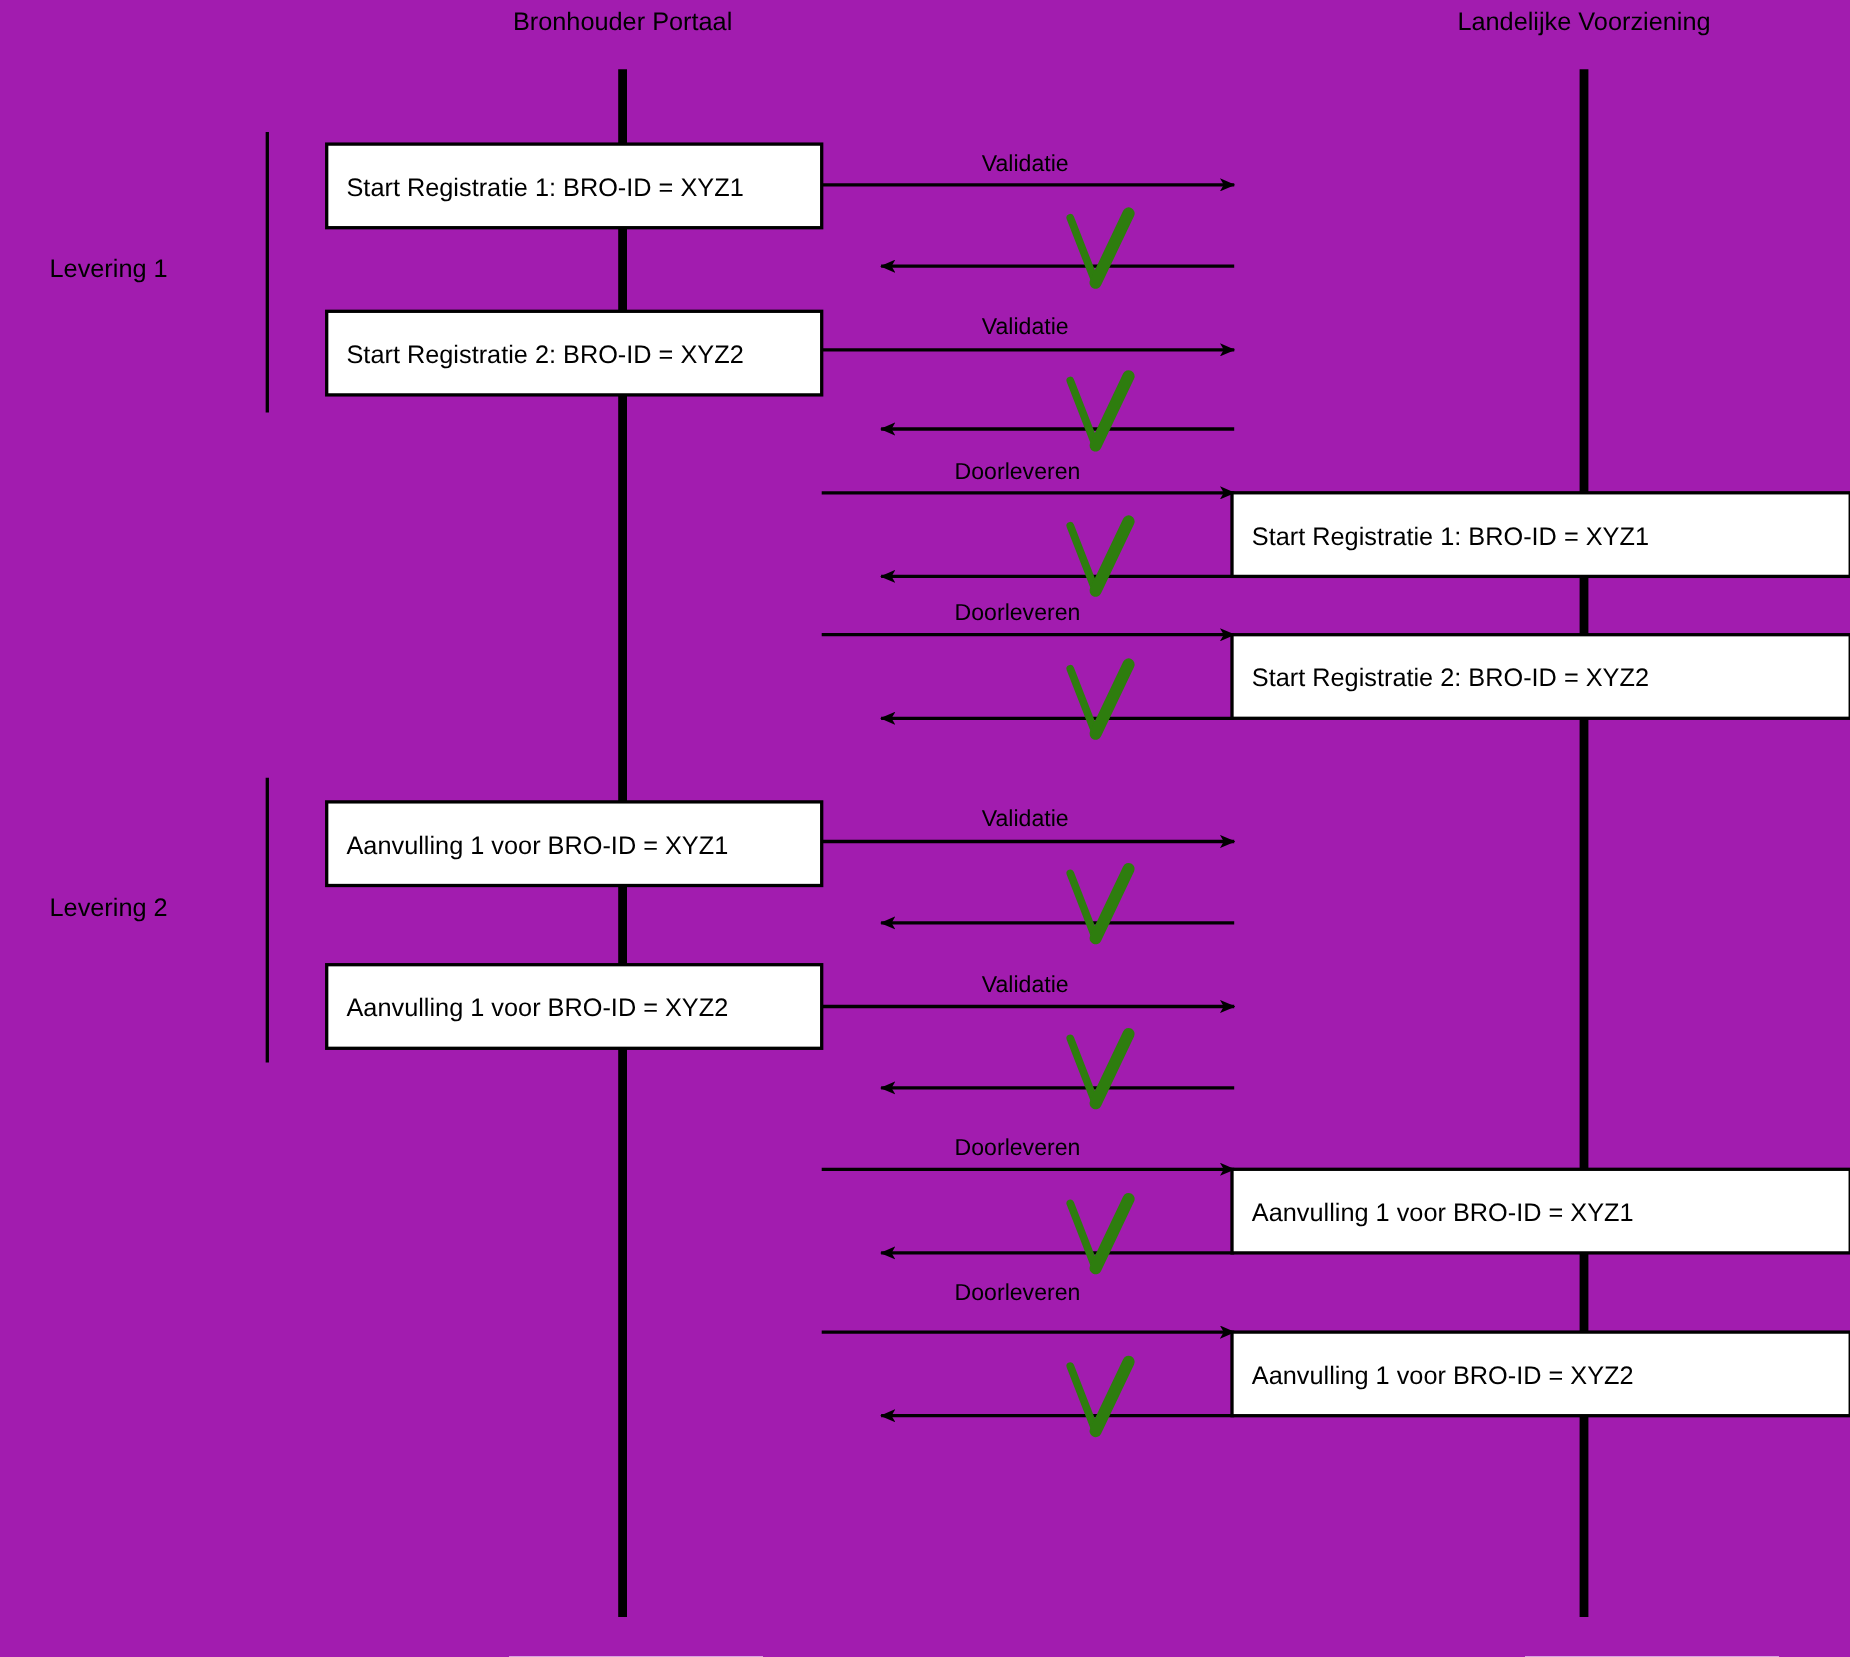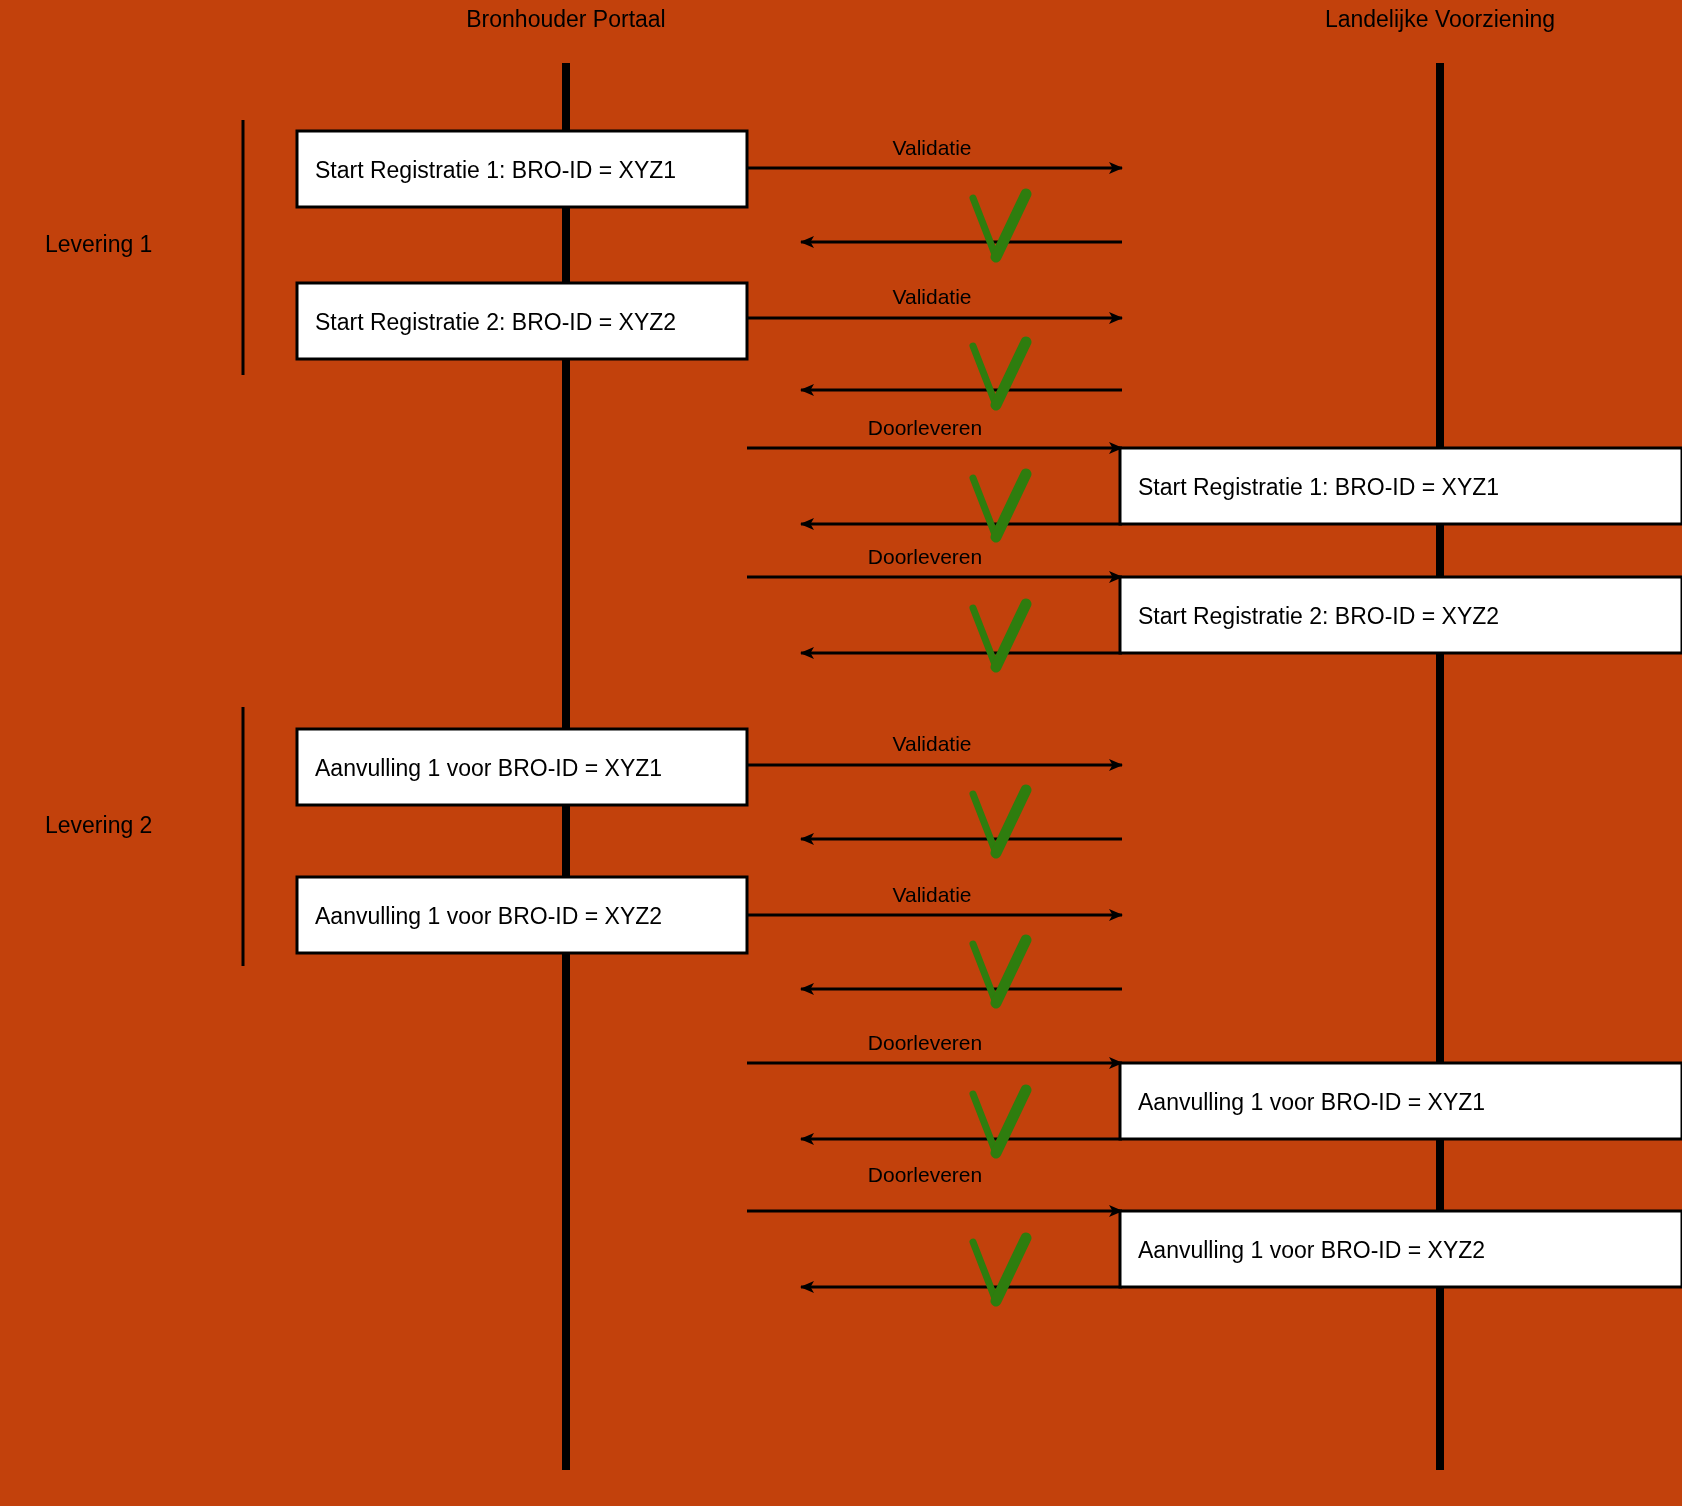--- a/index.html
+++ b/index.html
@@ -10,21 +10,21 @@
   body {
     width: 1682px;
     height: 1506px;
     font-family: "Liberation Sans", sans-serif;
     overflow: hidden;
   }
   #diagram-root {
     position: relative;
     width: 1682px;
     height: 1506px;
-    background: #c2410c;
+    background: #a21caf;
     text-align: right;
   }
   svg.seq-canvas {
     position: absolute;
     top: 0;
     left: 0;
     width: 1682px;
     height: 1506px;
     display: block;
   }

